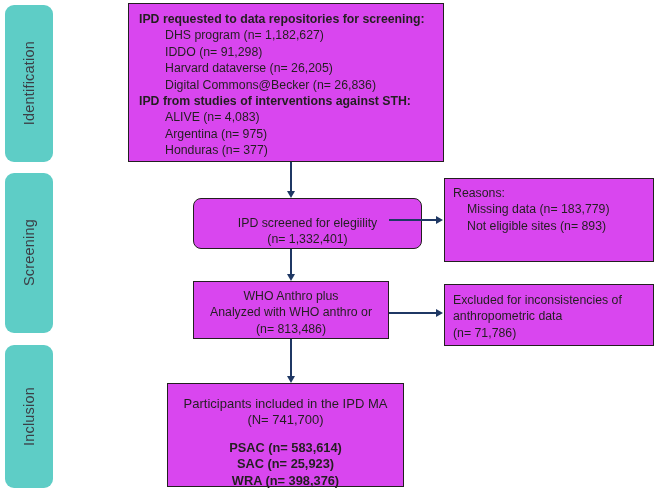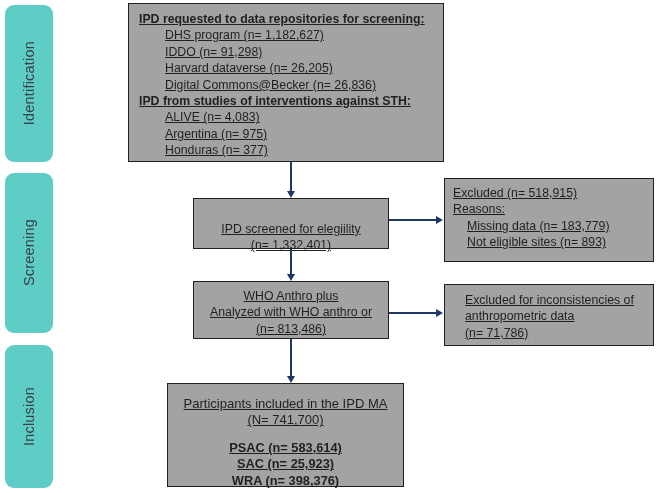--- a/index.html
+++ b/index.html
@@ -37,39 +37,38 @@
   }
   #stage-identification { top: 5px;   height: 157px; }
   #stage-screening     { top: 173px; height: 160px; }
   #stage-inclusion     { top: 345px; height: 143px; }
 
   
   .box {
     position: absolute;
     box-sizing: border-box;
     border: 1.6px solid #231f20;
-    background: #a3a3a3;
+    background: #d946ef;
     padding: 6px 10px;
-    text-decoration: underline;
   }
   .box .line {
     font-size: 12.3px;
     line-height: 16.4px;
     white-space: nowrap;
   }
   .center .line { text-align: center; }
   .bold { font-weight: bold; }
   .indent { padding-left: 26px; }
   .spacer { height: 11px; }
 
   #box-identification { left: 128px; top: 3px;   width: 316px; height: 159px; padding: 7px 0 0 10px; }
-  #box-screened       { left: 193px; top: 198px; width: 196px; height: 51px;  padding-top: 22px; }
+  #box-screened       { left: 193px; top: 198px; width: 229px; height: 51px;  padding-top: 16px; border-radius: 8px; }
   #box-excluded-1     { left: 444px; top: 178px; width: 210px; height: 84px;  padding: 6px 8px; }
   #box-anthro         { left: 193px; top: 281px; width: 196px; height: 58px;  padding-top: 6px; }
-  #box-excluded-2     { left: 444px; top: 284px; width: 210px; height: 62px;  padding: 7px 20px; }
+  #box-excluded-2     { left: 444px; top: 284px; width: 210px; height: 62px;  padding: 7px 8px; }
   #box-included       { left: 167px; top: 383px; width: 237px; height: 104px; padding-top: 12px; }
 
   #box-included .line  { font-size: 13px; }
   #box-included .big   { font-size: 12.8px; }
 
   
   .conn {
     position: absolute;
     background: #1f3864;
   }
@@ -131,21 +130,20 @@
 <div class="arrow-down" id="arrow-v1"></div>
 
 <div class="box center" id="box-screened">
   <div class="line">IPD screened for elegiility</div>
   <div class="line">(n= 1,332,401)</div>
 </div>
 
 <div class="conn h" id="conn-h1"></div>
 <div class="arrow-right" id="arrow-h1"></div>
 <div class="box" id="box-excluded-1">
-  <div class="line">Excluded (n= 518,915)</div>
   <div class="line">Reasons:</div>
   <div class="line indent" style="padding-left:14px">Missing data (n= 183,779)</div>
   <div class="line indent" style="padding-left:14px">Not eligible sites (n= 893)</div>
 </div>
 
 <div class="conn v" id="conn-v2"></div>
 <div class="arrow-down" id="arrow-v2"></div>
 
 <div class="box center" id="box-anthro">
   <div class="line">WHO Anthro plus</div>

